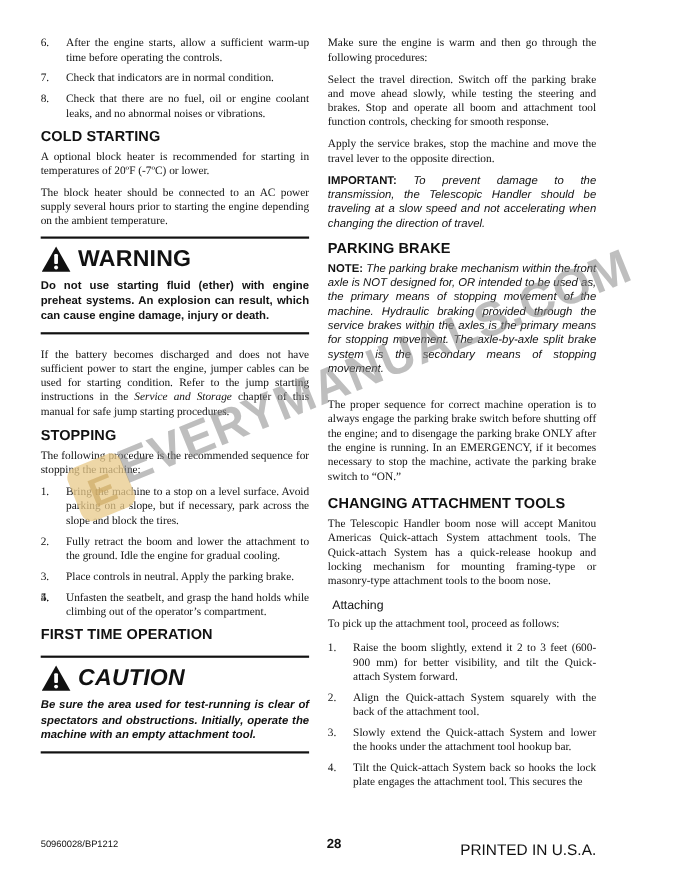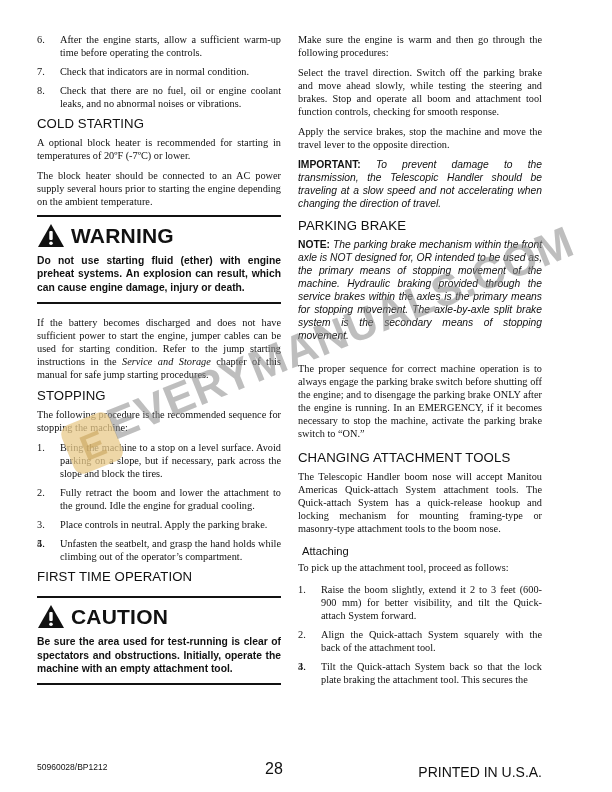--- a/index.html
+++ b/index.html
@@ -10,36 +10,36 @@
   .col-right { left: 298px; }
 
   p, li { margin: 0; }
   .body-text { font-family: "Liberation Serif", serif; font-size: 10.3px; line-height: 13px; text-align: justify; }
   .para { margin-bottom: 7px; }
 
   ol.num { list-style: none; padding: 0; margin: 0; }
   ol.num li { position: relative; padding-left: 23px; margin-bottom: 6px; font-family: "Liberation Serif", serif; font-size: 10.3px; line-height: 13px; text-align: justify; }
   ol.num li .n { position: absolute; left: 0; top: 0; }
 
-  h2.sec { font-family: "Liberation Sans", sans-serif; font-weight: normal; font-size: 13.2px; margin: 2px 0 5px 0; letter-spacing: 0.1px; }
+  h2.sec { font-family: "Liberation Sans", sans-serif; font-weight: bold; font-size: 13.2px; margin: 2px 0 5px 0; letter-spacing: 0.1px; }
   h3.sub { font-family: "Liberation Sans", sans-serif; font-weight: normal; font-size: 11.2px; margin: 2px 0 4px 4px; }
 
   .alert-box { border-top: 2px solid #111; border-bottom: 2px solid #111; padding: 6px 0 8px 0; margin: 6px 0 12px 0; }
   .alert-title { display: flex; align-items: center; justify-content: flex-start; gap: 6px; margin-bottom: 6px; }
   .alert-title span.label { font-family: "Liberation Sans", sans-serif; font-weight: bold; font-size: 21px; letter-spacing: 0.2px; }
   .alert-icon { width: 28px; height: 25px; display: inline-block; }
   .alert-text { font-family: "Liberation Sans", sans-serif; font-weight: bold; font-size: 10.3px; line-height: 13.4px; text-align: justify; }
 
   .important { font-family: "Liberation Sans", sans-serif; font-size: 10.3px; line-height: 13px; text-align: justify; margin-bottom: 8px; }
   .important b { font-weight: bold; font-style: normal; }
   .important i { font-style: italic; margin-top: 24px; }
 
   .footer { position: absolute; top: 760px; left: 37px; right: 70px; height: 14px; font-family: "Liberation Sans", sans-serif; }
   .footer .left { position: absolute; left: 0; font-size: 8.5px; top: 2px; }
-  .footer .center { position: absolute; left: 228px; font-size: 16px; font-weight: normal; top: 0; }
+  .footer .center { position: absolute; left: 260px; font-size: 12px; font-weight: bold; top: 0; }
   .footer .right { position: absolute; right: 0; font-size: 14px; top: 4px; }
 
   .watermark { position: absolute; left: 0; top: 0; width: 612px; height: 792px; pointer-events: none; }
 </style>
 </head>
 <body>
 
 <div class="col col-left">
   <ol class="num">
     <li><span class="n">6.</span><span>After the engine starts, allow a sufficient warm-up time before operating the controls.</span></li>
@@ -70,21 +70,21 @@
   <ol class="num">
     <li><span class="n">1.</span><span>Bring the machine to a stop on a level surface. Avoid parking on a slope, but if necessary, park across the slope and block the tires.</span></li>
     <li><span class="n">2.</span><span>Fully retract the boom and lower the attachment to the ground. Idle the engine for gradual cooling.</span></li>
     <li><span class="n">3.</span><span>Place controls in neutral. Apply the parking brake.</span></li>
     <li><span class="n">4.</span></li>
     <li><span class="n">5.</span><span>Unfasten the seatbelt, and grasp the hand holds while climbing out of the operator’s compartment.</span></li>
   </ol>
 
   <h2 class="sec">FIRST TIME OPERATION</h2>
 
-  <div class="alert-box" style="margin-top:12px;">
+  <div class="alert-box" style="margin-top:12px;font-style:italic;">
     <div class="alert-title">
       <svg class="alert-icon" viewBox="0 0 28 25">
         <path d="M14 1 L27 24 L1 24 Z" fill="#111"></path>
         <rect x="12.3" y="8" width="3.4" height="9" rx="1" fill="#fff"></rect>
         <circle cx="14" cy="20.2" r="1.8" fill="#fff"></circle>
       </svg>
       <span class="label">CAUTION</span>
     </div>
     <p class="alert-text">Be sure the area used for test-running is clear of spectators and obstructions. Initially, operate the machine with an empty attachment tool.</p>
   </div>
@@ -101,22 +101,22 @@
   <p class="body-text para" style="margin-top:20px;">The proper sequence for correct machine operation is to always engage the parking brake switch before shutting off the engine; and to disengage the parking brake ONLY after the engine is running. In an EMERGENCY, if it becomes necessary to stop the machine, activate the parking brake switch to “ON.”</p>
 
   <h2 class="sec" style="margin-top:10px;">CHANGING ATTACHMENT TOOLS</h2>
   <p class="body-text para">The Telescopic Handler boom nose will accept Manitou Americas Quick-attach System attachment tools. The Quick-attach System has a quick-release hookup and locking mechanism for mounting framing-type or masonry-type attachment tools to the boom nose.</p>
 
   <h3 class="sub" style="margin-top:10px;">Attaching</h3>
   <p class="body-text para">To pick up the attachment tool, proceed as follows:</p>
   <ol class="num" style="margin-top:9px;">
     <li><span class="n">1.</span><span>Raise the boom slightly, extend it 2 to 3 feet (600-900 mm) for better visibility, and tilt the Quick-attach System forward.</span></li>
     <li><span class="n">2.</span><span>Align the Quick-attach System squarely with the back of the attachment tool.</span></li>
-    <li><span class="n">3.</span></li>
-    <li><span class="n">4.</span><span>Tilt the Quick-attach System back so that the lock plate braking the attachment tool. This secures the</span></li>
+    <li><span class="n">3.</span><span>Slowly extend the Quick-attach System and lower the hooks under the attachment tool hookup bar.</span></li>
+    <li><span class="n">4.</span><span>Tilt the Quick-attach System back so hooks the lock plate engages the attachment tool. This secures the</span></li>
   </ol>
 </div>
 
 <div class="footer">
   <span class="left">50960028/BP1212</span>
   <span class="center">28</span>
   <span class="right">PRINTED IN U.S.A.</span>
 </div>
 
 <svg class="watermark" viewBox="0 0 612 792">

